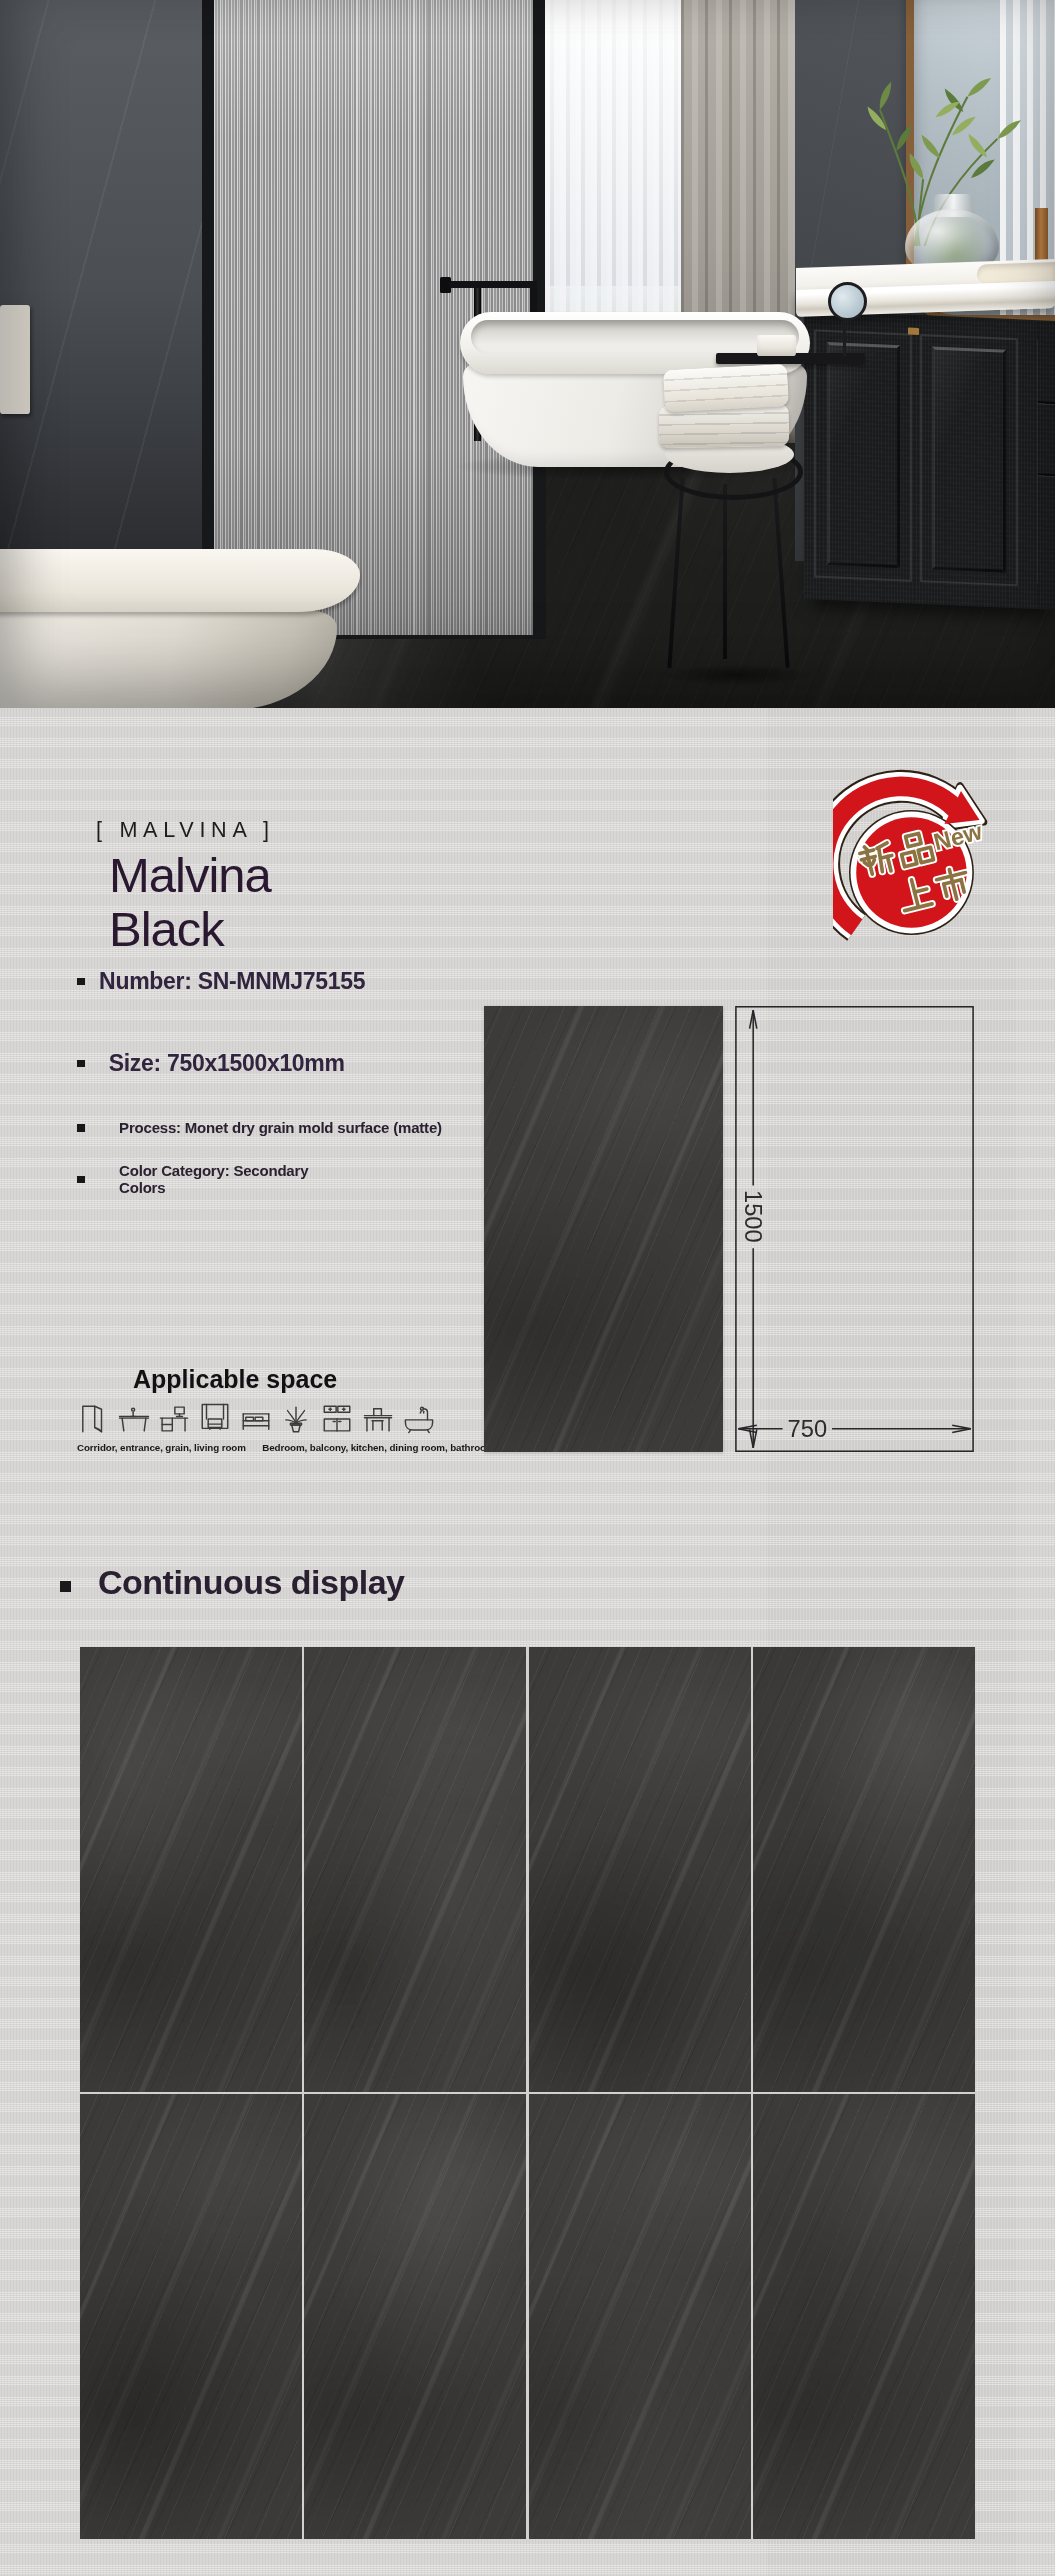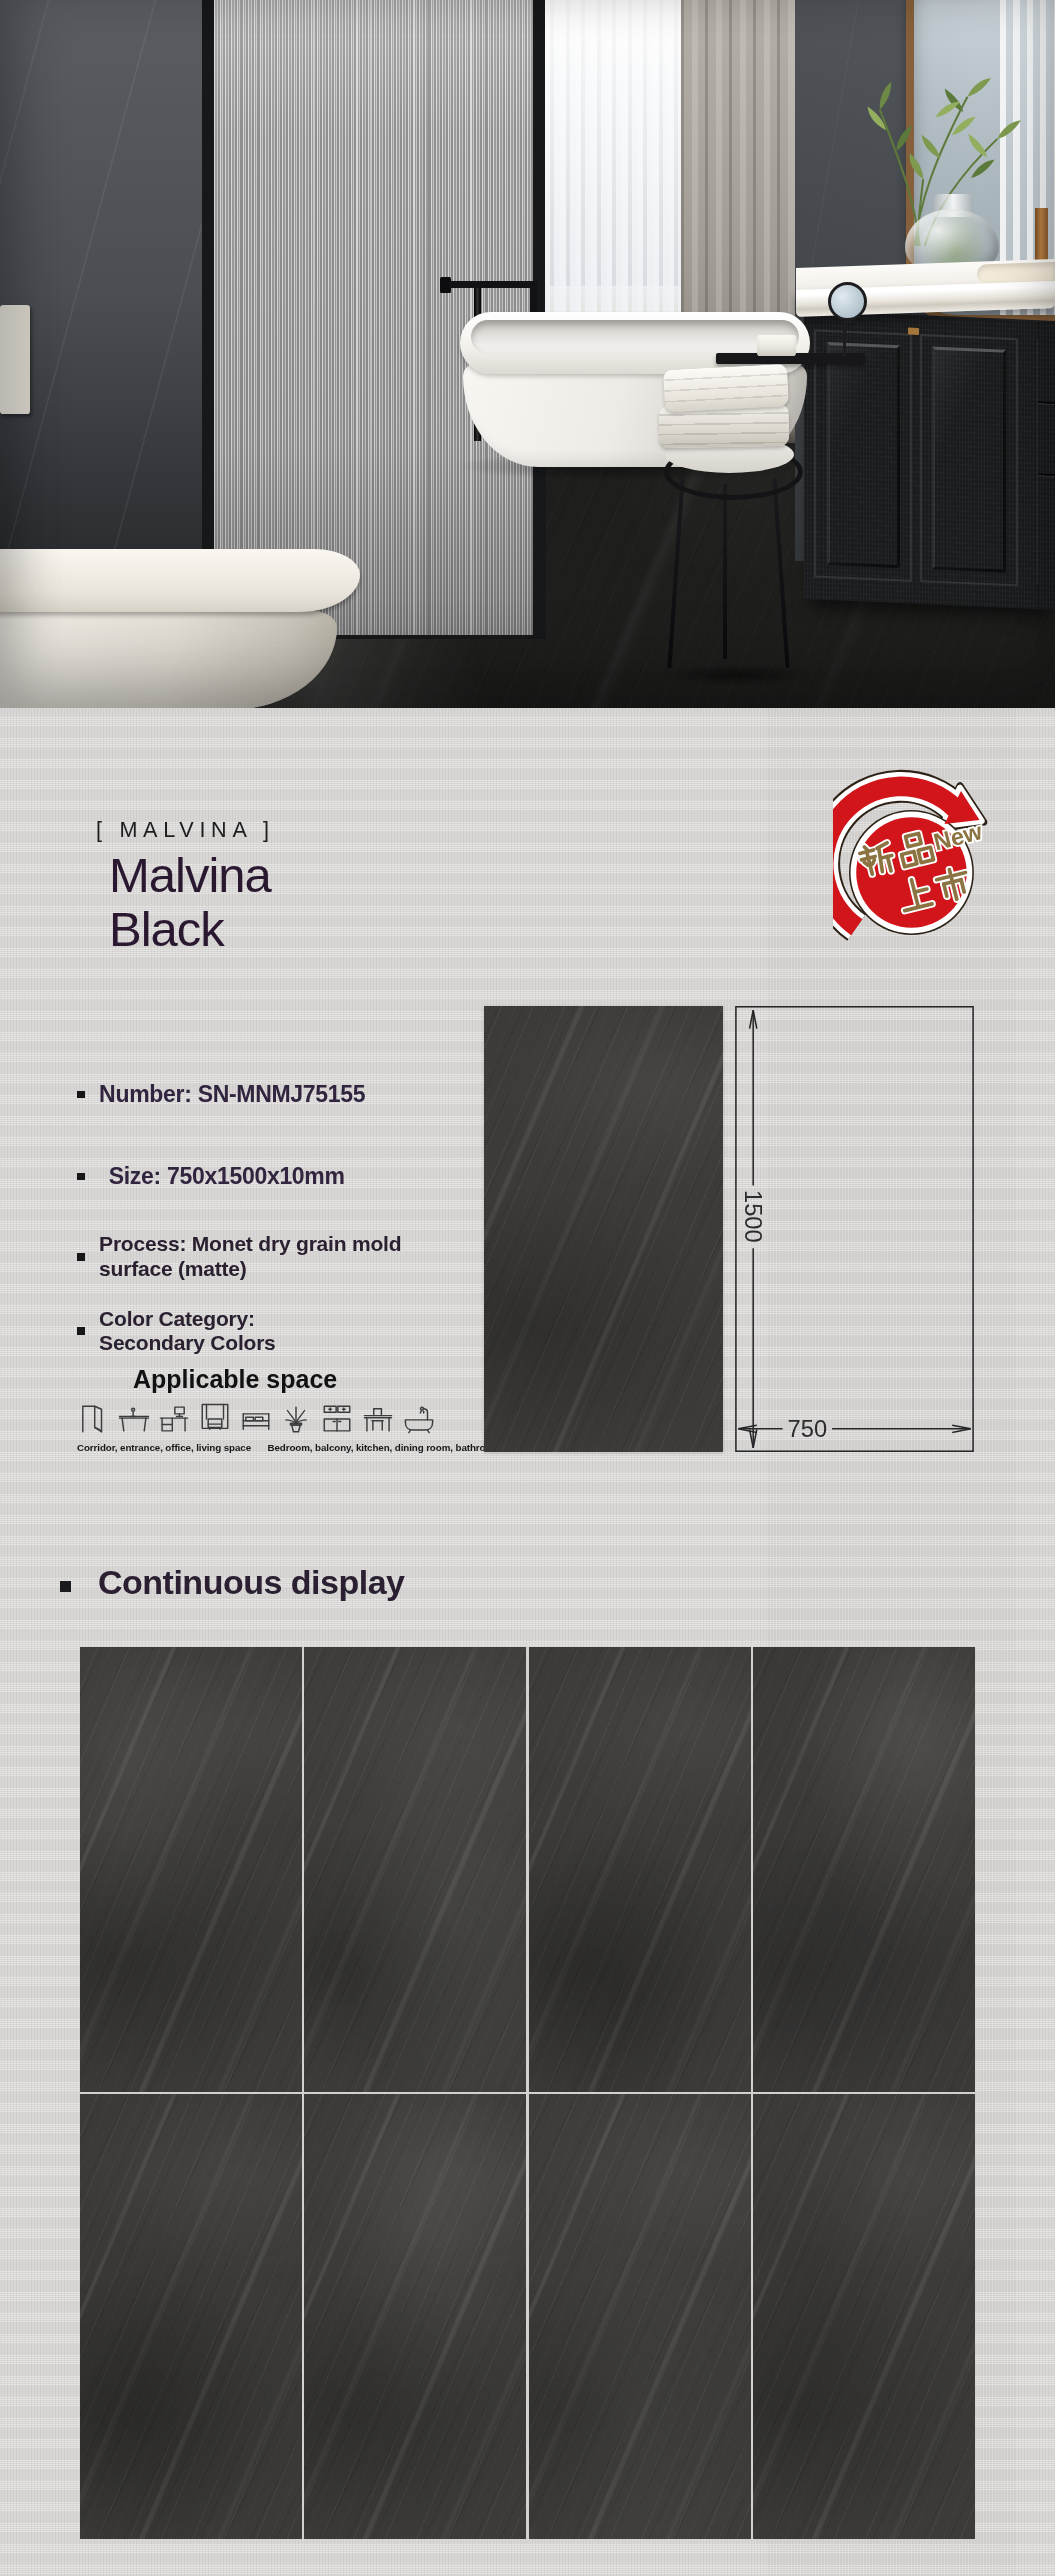--- a/index.html
+++ b/index.html
@@ -129,26 +129,26 @@
       background:linear-gradient(180deg,#faf7f1,#eae5db 68%,#d8d3c8);box-shadow:0 3.6px 4.6px rgba(0,0,0,.28);}
   .toilet-bowl{position:absolute;left:-36px;top:611px;width:373px;height:99px;
       border-radius:0 31px 134px 0/0 20.6px 103px 0;
       background:linear-gradient(100deg,#f2efe8 0%,#e4e0d7 55%,#cac5ba 85%,#b2ada1);}
   .hero-vignette{position:absolute;inset:0;box-shadow:inset 0 -36px 67px rgba(0,0,0,.28), inset 20.6px 0 46px rgba(0,0,0,.12);pointer-events:none;}
 
   
   .brand{position:absolute;left:96px;top:817px;font-size:21.6px;font-weight:300;letter-spacing:5.7px;color:#1d1d1f;}
   .title{position:absolute;left:109px;top:849px;width:227px;font-size:49px;line-height:1.10;font-weight:normal;
          letter-spacing:-1px;color:#2a1730;}
-  .specs{position:absolute;left:77px;top:1081px;width:433px;}
+  .specs{position:absolute;left:77px;top:968px;width:433px;}
   .spec{display:flex;align-items:center;gap:14.4px;}
   .spec .bullet{width:7.7px;height:7.7px;background:#17171a;flex:none;}
   .spec .txt{font-weight:bold;color:#31243e;}
   .sp-lg .txt{font-size:23px;letter-spacing:-0.3px;}
-  .sp-sm .txt{font-size:21px;line-height:1.18;letter-spacing:-0.2px;color:#2b2030;}
+  .sp-sm .txt{font-size:15px;line-height:1.18;letter-spacing:-0.2px;color:#2b2030;margin-left:20px;}
   .m1{margin-bottom:55px;} .m2{margin-bottom:42px;gap:24px;} .m3{margin-bottom:25px;} .m4{margin-bottom:18.5px;}
   .app-heading{position:absolute;left:133px;top:1365px;font-size:25px;font-weight:bold;color:#111113;}
   .icons-row{position:absolute;left:76px;top:1402px;width:371px;display:flex;align-items:flex-end;gap:6.7px;}
   .sp-icon{height:34px;width:34px;flex:none;}
   .sp-icon *{fill:none;stroke:#3c3c3e;stroke-width:3.4;stroke-linecap:round;stroke-linejoin:round;}
   .captions{position:absolute;left:77px;top:1442px;display:flex;gap:16.5px;font-size:9.8px;font-weight:bold;
             color:#18181a;white-space:nowrap;letter-spacing:-0.1px;}
 
   .swatch{position:absolute;left:484px;top:1006px;width:239px;height:446px;box-shadow:0 1px 3.1px rgba(0,0,0,.18);}
   .dim-svg{position:absolute;left:735px;top:1006px;width:239px;height:446px;}
@@ -461,21 +461,21 @@
       <path d="M8 42 H72 V48 C72 60 64 66 54 66 H26 C16 66 8 60 8 48 Z"></path>
         <path d="M20 66 L16 72"></path>
         <path d="M60 66 L64 72"></path>
         <path d="M60 42 V24 C60 18 56 16 50 16"></path>
         <circle cx="47" cy="16" r="3.5"></circle>
         <path d="M45 22 L43 26"></path>
         <path d="M51 22 L51 26"></path>
     </svg>
   </div>
   <div class="captions">
-    <span>Corridor, entrance, office, living space</span>
+    <span>Corridor, entrance, grain, living room</span>
     <span>Bedroom, balcony, kitchen, dining room, bathroom</span>
   </div>
 
   <div class="swatch stone"></div>
   <svg class="dim-svg" viewBox="0 0 463 865">
     <rect x="1.5" y="1.5" width="460" height="862"></rect>
     <line x1="35" y1="8" x2="35" y2="348"></line>
       <line x1="35" y1="470" x2="35" y2="857"></line>
     <path d="M35 8 L28 44 M35 8 L42 44"></path>
     <path d="M35 857 L28 821 M35 857 L42 821"></path>

